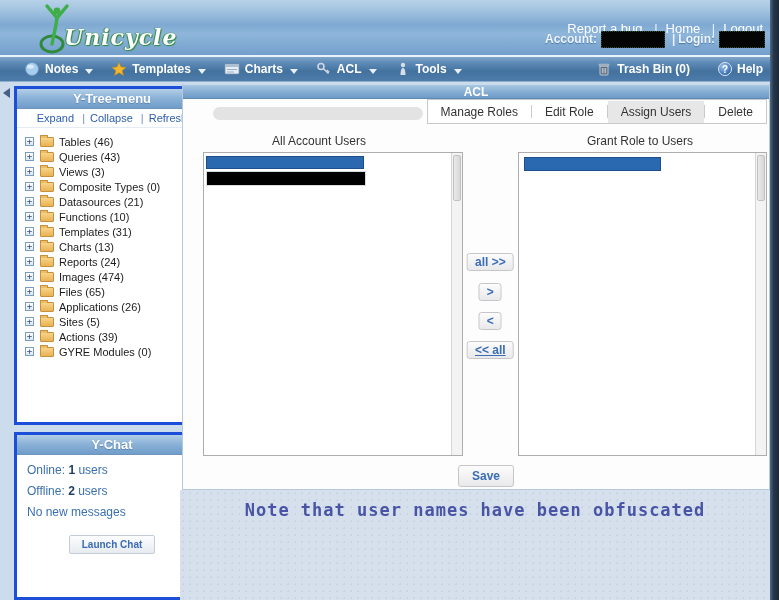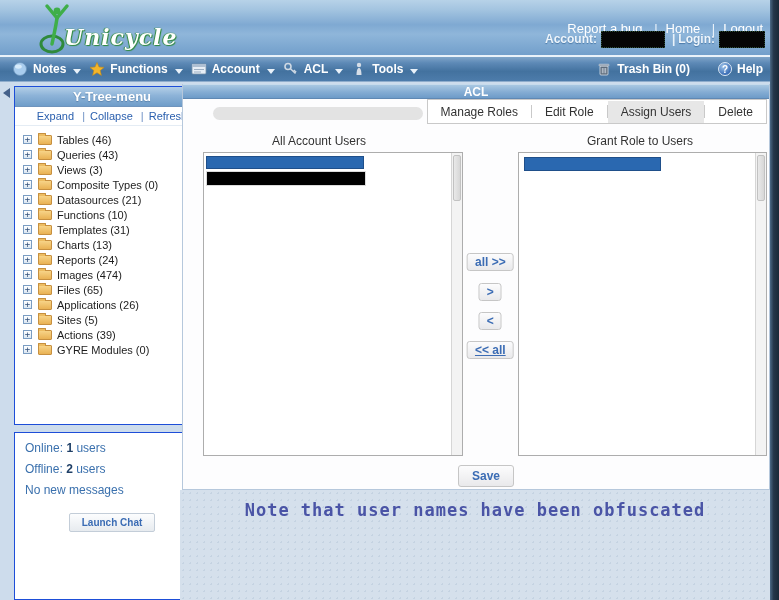--- a/index.html
+++ b/index.html
@@ -49,21 +49,21 @@
 
   
   .navbar {
     position:absolute; top:55px; left:0; width:779px; height:27px;
     background:linear-gradient(180deg,#7fa5c9 0%,#5d89b6 25%,#43729f 60%,#4d7cab 100%);
     border-top:2px solid #e9f2fa;
     border-bottom:1px solid #8fadcc;
     display:flex; align-items:center;
     font-size:12px; font-weight:bold; color:#ffffff;
   }
-  .nav-left { display:flex; align-items:center; gap:8px; padding-left:12px; }
+  .nav-left { display:flex; align-items:center; gap:18px; padding-left:24px; }
   .nav-item { display:flex; align-items:center; gap:5px; cursor:pointer; white-space:nowrap; }
   .nav-item .caret {
     width:0; height:0; margin-left:2px; margin-top:4px;
     border-left:4px solid transparent; border-right:4px solid transparent;
     border-top:5px solid #e9f2fa;
   }
   .nav-right { margin-left:auto; display:flex; align-items:center; gap:28px; padding-right:16px; }
   .icon16 { width:16px; height:14px; display:inline-block; }
   .help-badge {
     width:14px; height:14px; border-radius:50%;
@@ -73,21 +73,21 @@
   }
 
   
   .collapse-arrow {
     position:absolute; left:3px; top:88px; width:0; height:0; z-index:5; cursor:pointer;
     border-top:5px solid transparent; border-bottom:5px solid transparent;
     border-right:7px solid #44618a;
   }
   .panel {
     position:absolute; left:14px; width:196px;
-    background:#ffffff; border:1px solid #1d4ed8;
+    background:#ffffff; border:3px solid #1d4ed8;
   }
   .panel-header {
     height:20px; line-height:20px; text-align:center;
     background:linear-gradient(180deg,#b3cfe7 0%,#8db3d8 45%,#6f9dc9 100%);
     border-bottom:1px solid #6f94bd;
     color:#ffffff; font-weight:bold; font-size:13px;
     text-shadow:0 1px 1px #5a83ad;
   }
   .tree-panel { top:86px; height:339px; }
   .tree-actions {
@@ -250,31 +250,31 @@
         <circle cx="8" cy="7" r="6.5" fill="#a9cdee" stroke="#6b93ba" stroke-width="0.8"></circle>
         <ellipse cx="6.4" cy="4.6" rx="3.4" ry="2.2" fill="#dceefc" opacity="0.9"></ellipse>
       </svg>
       <span>Notes</span>
       <span class="caret"></span>
     </div>
     <div class="nav-item">
       <svg class="icon16" viewBox="0 0 16 14">
         <path d="M8 0.5 L10 5 L15 5.4 L11.2 8.5 L12.4 13.4 L8 10.7 L3.6 13.4 L4.8 8.5 L1 5.4 L6 5 Z" fill="#f3b52a" stroke="#c78c14" stroke-width="0.6"></path>
       </svg>
-      <span>Functions</span>
+      <span>Templates</span>
       <span class="caret"></span>
     </div>
     <div class="nav-item">
       <svg class="icon16" viewBox="0 0 16 14">
         <rect x="1" y="2" width="14" height="10" rx="1" fill="#e7eef6" stroke="#7a92aa" stroke-width="0.8"></rect>
         <rect x="1" y="2" width="14" height="3" fill="#aebfd2"></rect>
         <line x1="3" y1="7.5" x2="13" y2="7.5" stroke="#8aa0b8" stroke-width="0.8"></line>
         <line x1="3" y1="10" x2="10" y2="10" stroke="#8aa0b8" stroke-width="0.8"></line>
       </svg>
-      <span>Account</span>
+      <span>Charts</span>
       <span class="caret"></span>
     </div>
     <div class="nav-item">
       <svg class="icon16" viewBox="0 0 16 14">
         <circle cx="5" cy="4.5" r="3" fill="none" stroke="#cfd9e4" stroke-width="1.6"></circle>
         <path d="M7.2 6.5 L12.5 11.5 M10.5 9.5 L12 8 M11.6 10.6 L13.2 9.2" stroke="#cfd9e4" stroke-width="1.5" fill="none"></path>
       </svg>
       <span>ACL</span>
       <span class="caret"></span>
     </div>
@@ -387,20 +387,21 @@
     </div>
     <div class="tree-row">
       <span class="expander">+</span>
       <span class="folder"></span>
       <span class="tree-label">GYRE Modules (0)</span>
     </div>
   </div>
 </div>
 
 <div class="panel chat-panel">
+  <div class="panel-header">Y-Chat</div>
   <div class="chat-body">
     <div class="chat-line"><span>Online:</span> <b>1</b><span> users</span></div>
     <div class="chat-line"><span>Offline:</span> <b>2</b><span> users</span></div>
     <div class="chat-line">No new messages</div>
     <button class="launch-btn">Launch Chat</button>
   </div>
 </div>
 
 <div class="main-panel">
   <div class="acl-titlebar">ACL</div>

